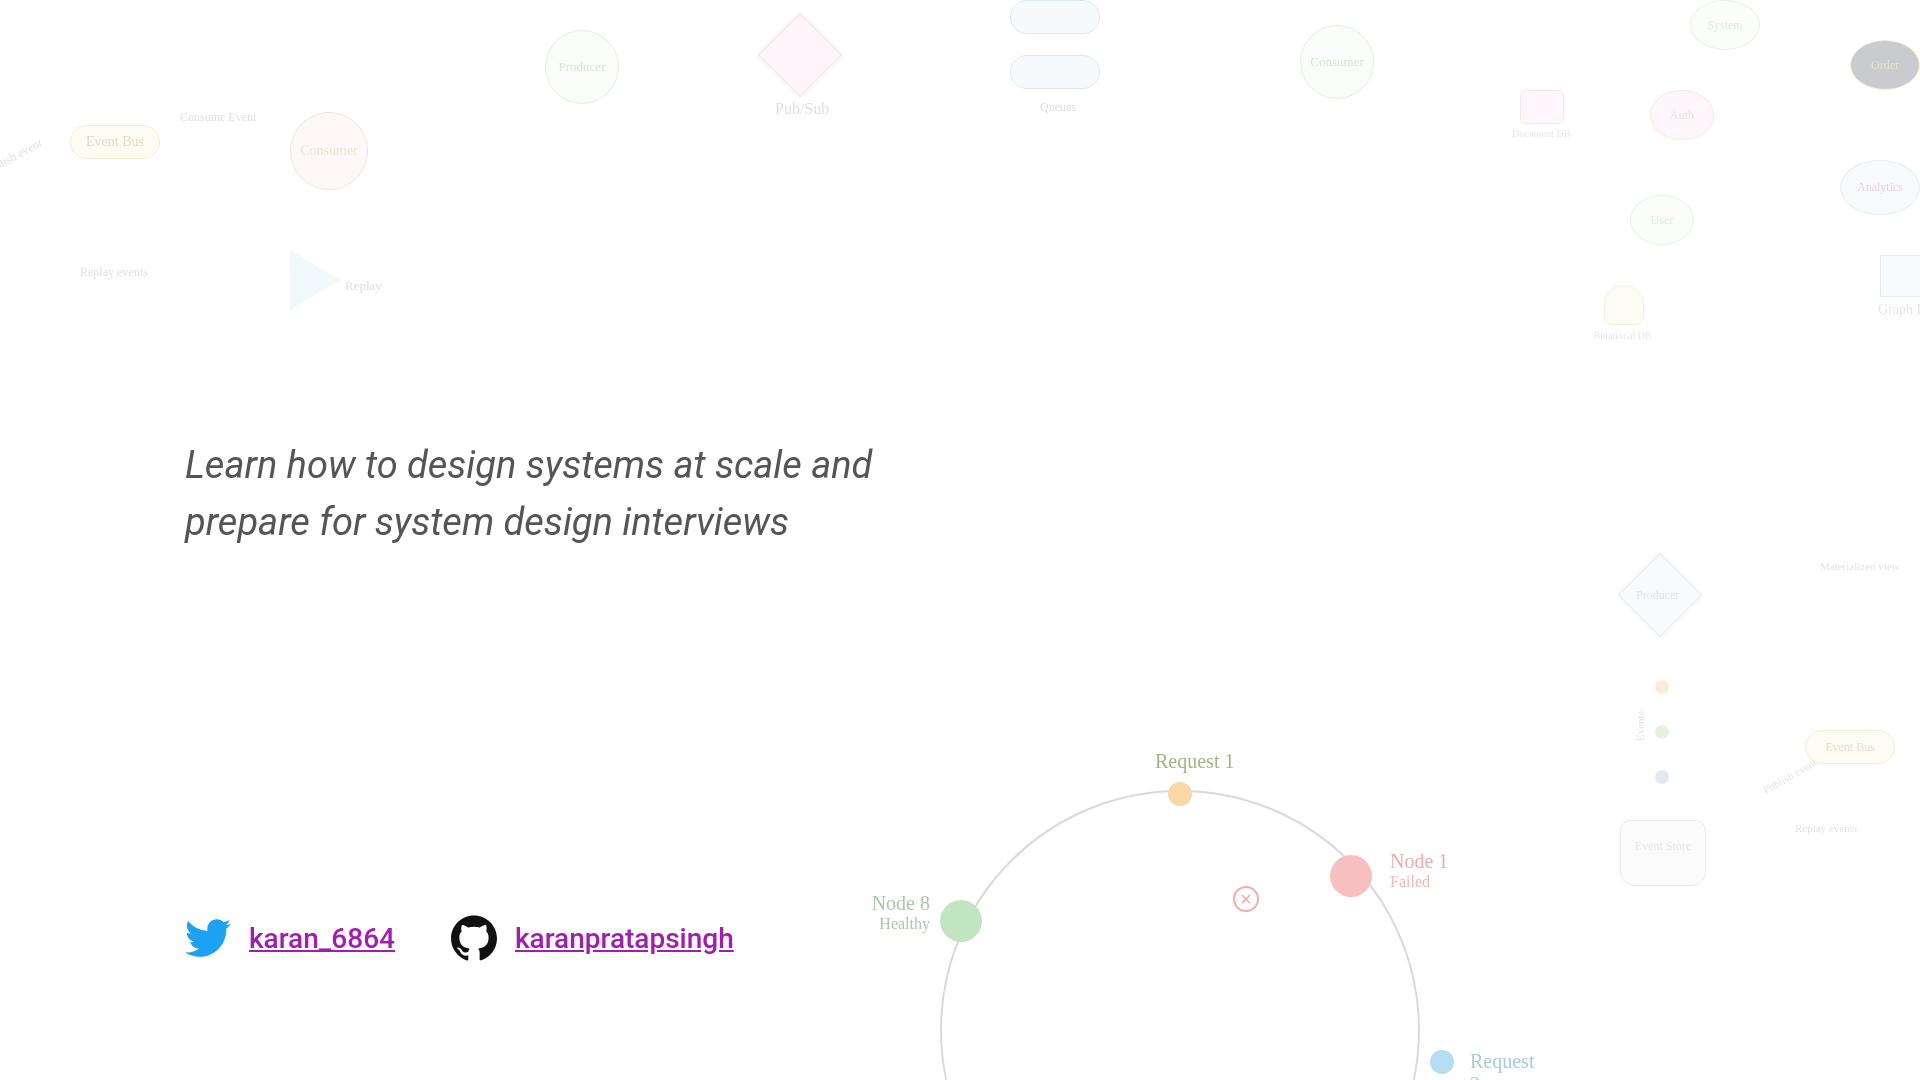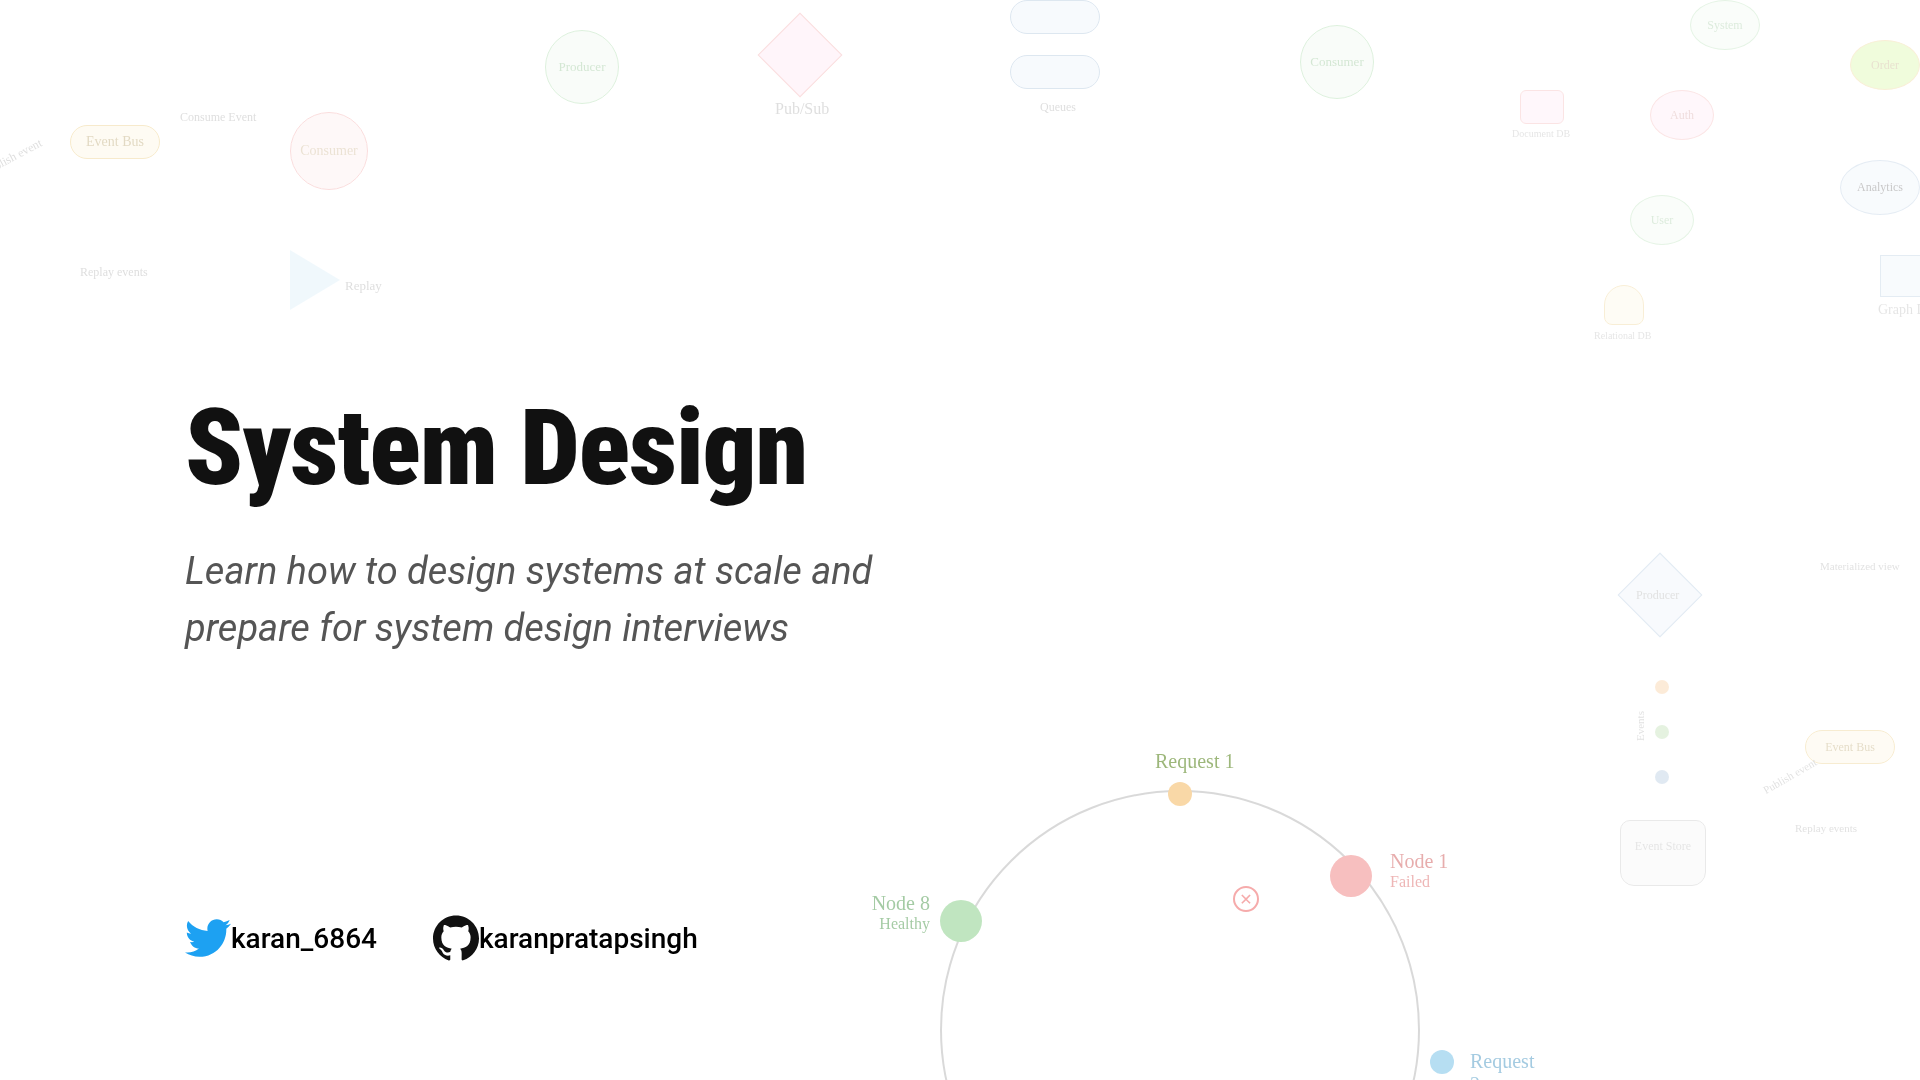--- a/index.html
+++ b/index.html
@@ -27,24 +27,24 @@
   .pubsub-lbl { position:absolute; top:100px; left:255px; font-size:16px; }
   .queue1 { position:absolute; top:0px; left:490px; width:90px; height:34px; border:1.5px solid #8ac; border-radius:17px; background:#e4eef8; }
   .queue2 { position:absolute; top:55px; left:490px; width:90px; height:34px; border:1.5px solid #8ac; border-radius:17px; background:#e4eef8; }
   .queues-lbl { position:absolute; top:100px; left:520px; font-size:12px; }
   .consumer-c { position:absolute; top:25px; left:780px; width:74px; height:74px; border:1.5px solid #8c8; border-radius:50%; background:#eaf7ea; text-align:center; line-height:72px; font-size:13px; color:#6a6; }
 
   
   .tr { top: 0; right: -10px; width: 430px; height: 370px; opacity:.22; }
   .circ { position:absolute; border-radius:50%; text-align:center; font-size:12px; }
   .tr-product { top:0; left:190px; width:70px; height:50px; border:1.5px solid #8c8; background:#eaf7ea; line-height:48px; color:#6a6; }
-  .tr-order { top:40px; left:350px; width:70px; height:50px; border:1.5px solid #e3b64a; background:#bef264; line-height:48px; color:#9a7a2a; }
+  .tr-order { top:40px; left:350px; width:70px; height:50px; border:1.5px solid #e3b64a; background:#0f172a; line-height:48px; color:#9a7a2a; }
   .tr-auth { top:90px; left:150px; width:64px; height:50px; border:1.5px solid #e88; background:#fde; line-height:48px; color:#b66; }
   .tr-user { top:195px; left:130px; width:64px; height:50px; border:1.5px solid #8c8; background:#eaf7ea; line-height:48px; color:#6a6; }
-  .tr-analytics { top:160px; left:340px; width:80px; height:55px; border:1.5px solid #8ac; background:#e4eef8; line-height:53px; color:#000000; }
+  .tr-analytics { top:160px; left:340px; width:80px; height:55px; border:1.5px solid #8ac; background:#e4eef8; line-height:53px; color:#b91c1c; }
   .tr-docdb { position:absolute; top:90px; left:20px; width:44px; height:34px; border:1.5px solid #e88; border-radius:6px; background:#fde; }
   .tr-docdb-lbl { position:absolute; top:128px; left:12px; font-size:10px; }
   .tr-reldb { position:absolute; top:285px; left:104px; width:40px; height:40px; border:1.5px solid #e3b64a; border-radius:50% 50% 8px 8px; background:#fdf3d6; }
   .tr-reldb-lbl { position:absolute; top:330px; left:94px; font-size:10px; }
   .tr-graph { position:absolute; top:255px; left:380px; width:42px; height:42px; border:1.5px solid #8ac; background:#e4eef8; }
   .tr-graph-lbl { position:absolute; top:302px; left:378px; font-size:14px; }
 
   
   .br { bottom: 0; right: -10px; width: 360px; height: 520px; opacity:.25; }
   .br-producer { position:absolute; top:5px; left:60px; width:60px; height:60px; border:1.5px solid #8ac; background:#e4eef8; transform:rotate(45deg); }
@@ -76,21 +76,21 @@
   .lbl-n1 { top:140px; left:510px; color:#d46a6a; }
   .lbl-n1 sub { display:block; font-size:16px; color:#e07a7a; }
   .lbl-r2 { top:340px; left:590px; color:#5aa0c8; }
 
   
   .content { position:absolute; top:395px; left:185px; width:820px; }
   .title { font-size:106px; font-weight:900; letter-spacing:-1px; color:#111; font-family:"Roboto Condensed","Arial Narrow",Arial,sans-serif; line-height:1; }
   .subtitle { margin-top:42px; font-size:38px; font-style:italic; color:#555; line-height:1.5; font-family:"Roboto","Helvetica Neue",Arial,sans-serif; }
 
   .socials { position:absolute; top:915px; left:185px; display:flex; gap:56px; align-items:center; }
-  .social { display:flex; align-items:center; font-size:28px; color:#000000; font-weight:500; }
+  .social { display:flex; align-items:center; gap:18px; font-size:28px; color:#a21caf; font-weight:500;text-decoration:underline; }
   .social svg { width:46px; height:46px; }
 </style>
 </head>
 <body>
 
 <div class="canvas">
 
   <div class="bg tl">
     <div class="ev-bus">Event Bus</div>
     <div class="consumer-l">Consumer</div>
@@ -152,21 +152,20 @@
       <sub>Healthy</sub>
     </div>
     <div class="bc-lbl lbl-n1">
       <span>Node 1</span>
       <sub>Failed</sub>
     </div>
     <div class="bc-lbl lbl-r2">Request 2</div>
   </div>
 
   <div class="content">
-    <h1 class="title">System Design</h1>
     <p class="subtitle">Learn how to design systems at scale and prepare for system design interviews</p>
   </div>
 
   <div class="socials">
     <div class="social">
       <svg viewBox="0 0 24 24">
           <path fill="#1DA1F2" d="M23.954 4.569c-.885.389-1.83.654-2.825.775 1.014-.611 1.794-1.574 2.163-2.723-.951.555-2.005.959-3.127 1.184-.896-.959-2.173-1.559-3.591-1.559-2.717 0-4.92 2.203-4.92 4.917 0 .39.045.765.127 1.124C7.691 8.094 4.066 6.13 1.64 3.161c-.427.722-.666 1.561-.666 2.475 0 1.71.87 3.213 2.188 4.096-.807-.026-1.566-.248-2.228-.616v.061c0 2.385 1.693 4.374 3.946 4.827-.413.111-.849.171-1.296.171-.314 0-.615-.03-.916-.086.631 1.953 2.445 3.377 4.604 3.417-1.68 1.319-3.809 2.105-6.102 2.105-.39 0-.779-.023-1.17-.067 2.189 1.394 4.768 2.209 7.557 2.209 9.054 0 13.999-7.496 13.999-13.986 0-.209 0-.42-.015-.63.961-.689 1.8-1.56 2.46-2.548l-.047-.02z"></path>
         </svg>
       <span>karan_6864</span>
     </div>

